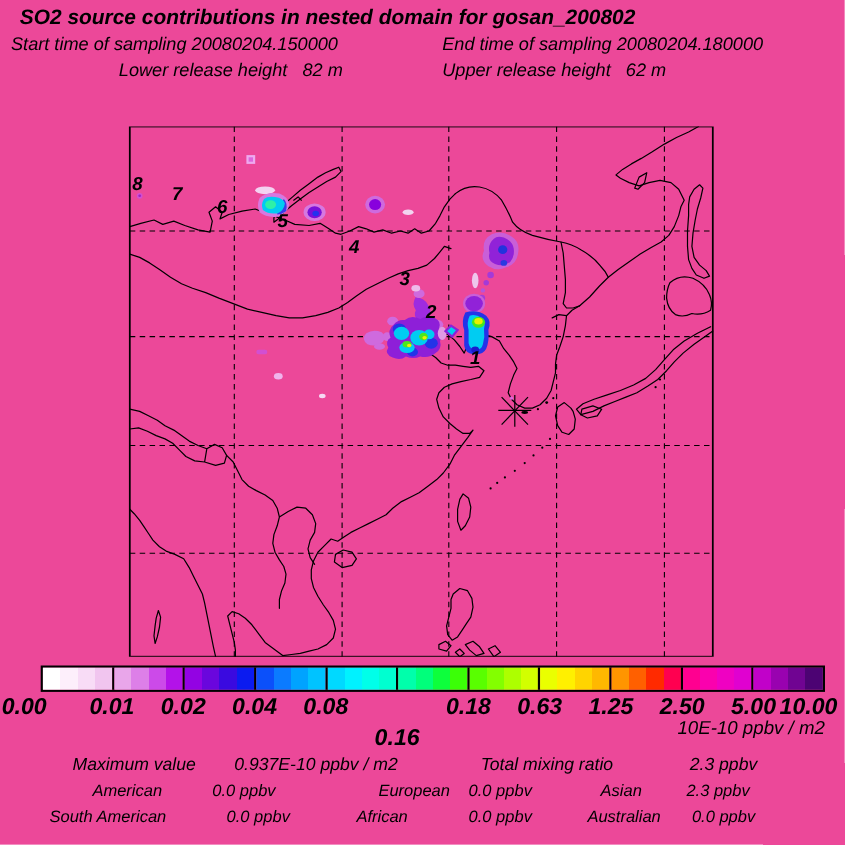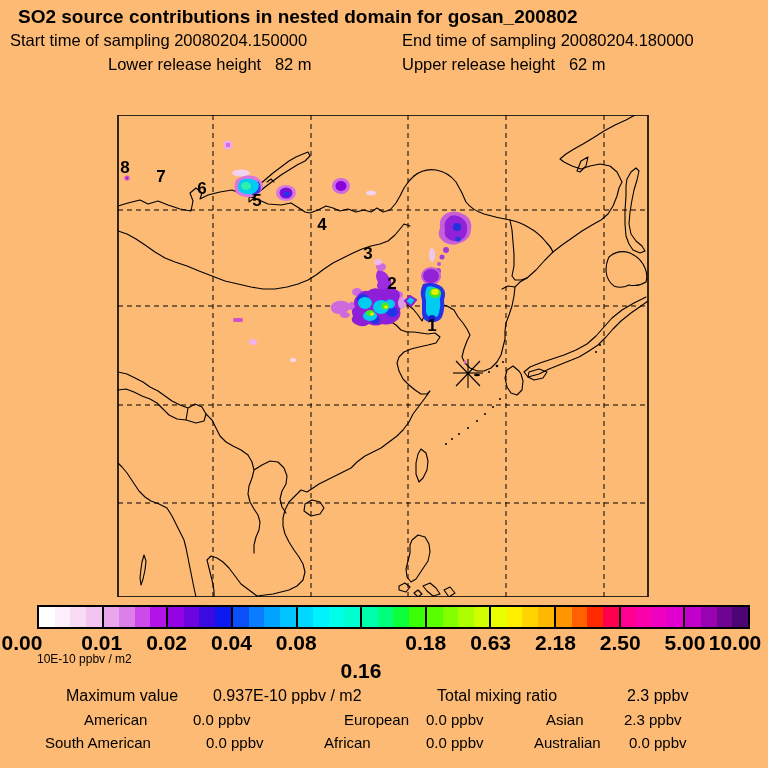--- a/index.html
+++ b/index.html
@@ -1,28 +1,28 @@
 <!DOCTYPE html>
 <html><head>
 <meta charset="utf-8">
 <style>
   html,body{margin:0;padding:0;background:#fff;}
-  .page{position:relative;width:768px;height:768px;background:#fdba74;overflow:hidden;
-        font-family:"Liberation Sans","DejaVu Sans",sans-serif;color:#000;}
+  .page{position:relative;width:768px;height:768px;background:#ec4899;overflow:hidden;
+        font-family:"Liberation Sans","DejaVu Sans",sans-serif;color:#000;font-style:italic;}
   .abs{position:absolute;white-space:pre;}
   .title{font-size:19px;font-weight:bold;letter-spacing:0px;}
   .hline{font-size:16.5px;font-weight:500;}
   .centerline{width:768px;text-align:center;}
   #map-wrap{position:absolute;left:0;top:115px;width:768px;height:482px;}
   #cbar{position:absolute;left:37px;top:605px;width:709px;height:20px;border:2px solid #000;
         display:flex;flex-direction:row;}
   .cseg{flex:1 1 0;height:100%;border-right:2px solid #000;}
   .cseg:last-child{border-right:none;}
   .ctick{position:absolute;top:631px;transform:translateX(-50%);font-size:21px;font-weight:bold;white-space:pre;}
-  .cunit{position:absolute;left:37px;top:652px;width:713px;text-align:left;font-size:12px;font-weight:500;}
+  .cunit{position:absolute;left:37px;top:652px;width:713px;text-align:right;font-size:17px;font-weight:500;}
   .stat{position:absolute;font-size:15px;font-weight:500;white-space:pre;}
   .stat.r1{font-size:16px;}
 </style>
 </head>
 <body>
 
 <div class="page">
 
   <div class="abs title" style="left:18px;top:6px;">SO2 source contributions in nested domain for gosan_200802</div>
   <div class="abs hline" style="left:10px;top:31px;">Start time of sampling 20080204.150000</div>
@@ -209,21 +209,21 @@
     </div>
   <div id="cbar-ticks">
       <span class="ctick" style="left: 22px;">0.00</span>
       <span class="ctick" style="left: 101.8px;">0.01</span>
       <span class="ctick" style="left: 166.6px;">0.02</span>
       <span class="ctick" style="left: 231.4px;">0.04</span>
       <span class="ctick" style="left: 296.2px;">0.08</span>
       <span class="ctick" style="left: 361px; margin-top: 28px;">0.16</span>
       <span class="ctick" style="left: 425.8px;">0.18</span>
       <span class="ctick" style="left: 490.6px;">0.63</span>
-      <span class="ctick" style="left: 555.4px;">2.18</span>
+      <span class="ctick" style="left: 555.4px;">1.25</span>
       <span class="ctick" style="left: 620.2px;">2.50</span>
       <span class="ctick" style="left: 685px;">5.00</span>
       <span class="ctick" style="left: 735px;">10.00</span>
     </div>
   <div class="cunit">10E-10 ppbv / m2</div>
 
   <span class="stat r1" style="left:66px;top:687px;">Maximum value</span>
   <span class="stat r1" style="left:213px;top:687px;">0.937E-10 ppbv / m2</span>
   <span class="stat r1" style="left:437px;top:687px;">Total mixing ratio</span>
   <span class="stat r1" style="left:627px;top:687px;">2.3 ppbv</span>

